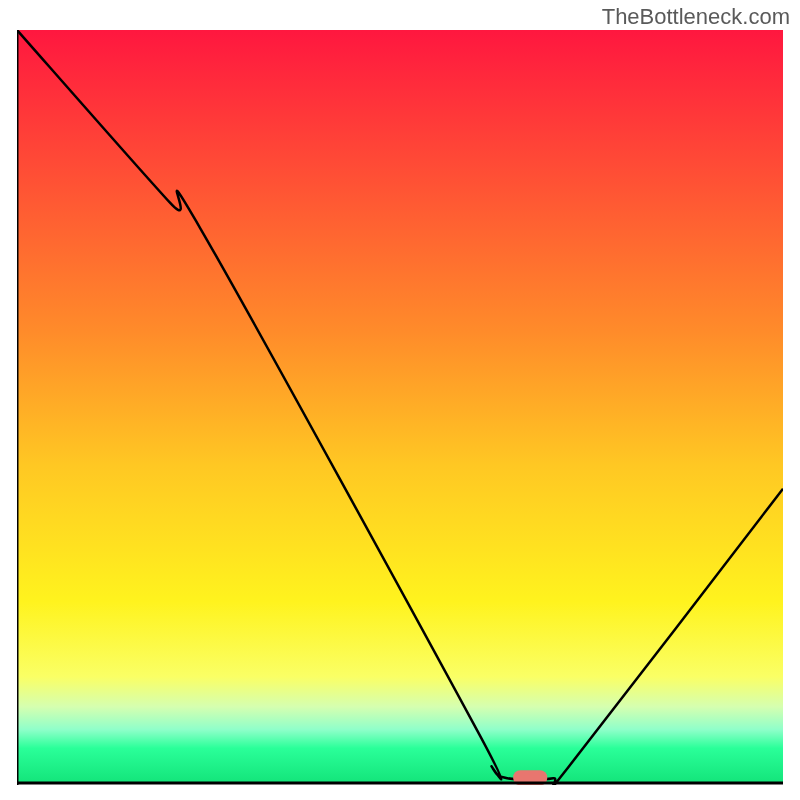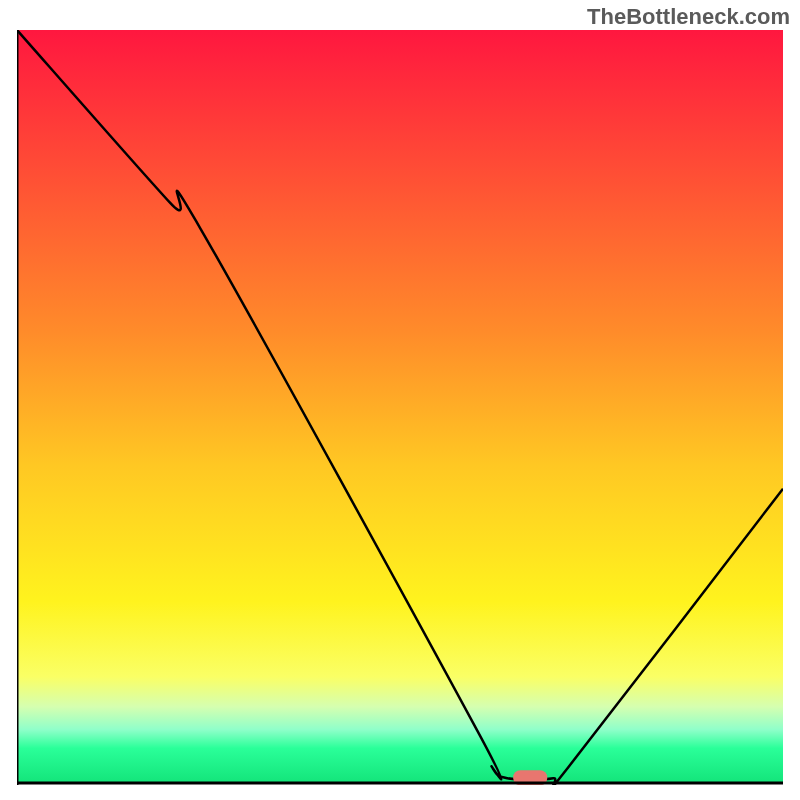--- a/index.html
+++ b/index.html
@@ -13,21 +13,21 @@
   .container {
     position: relative;
     width: 800px;
     height: 800px;
   }
   .watermark {
     position: absolute;
     top: 4px;
     right: 10px;
     font-size: 22px;
-    font-weight: 700;
+    font-weight: 400;
     color: #5a5a5a;
     z-index: 10;
   }
   .plot-area {
     position: absolute;
     left: 17px;
     top: 30px;
     width: 766px;
     height: 755px;
     box-sizing: border-box;

